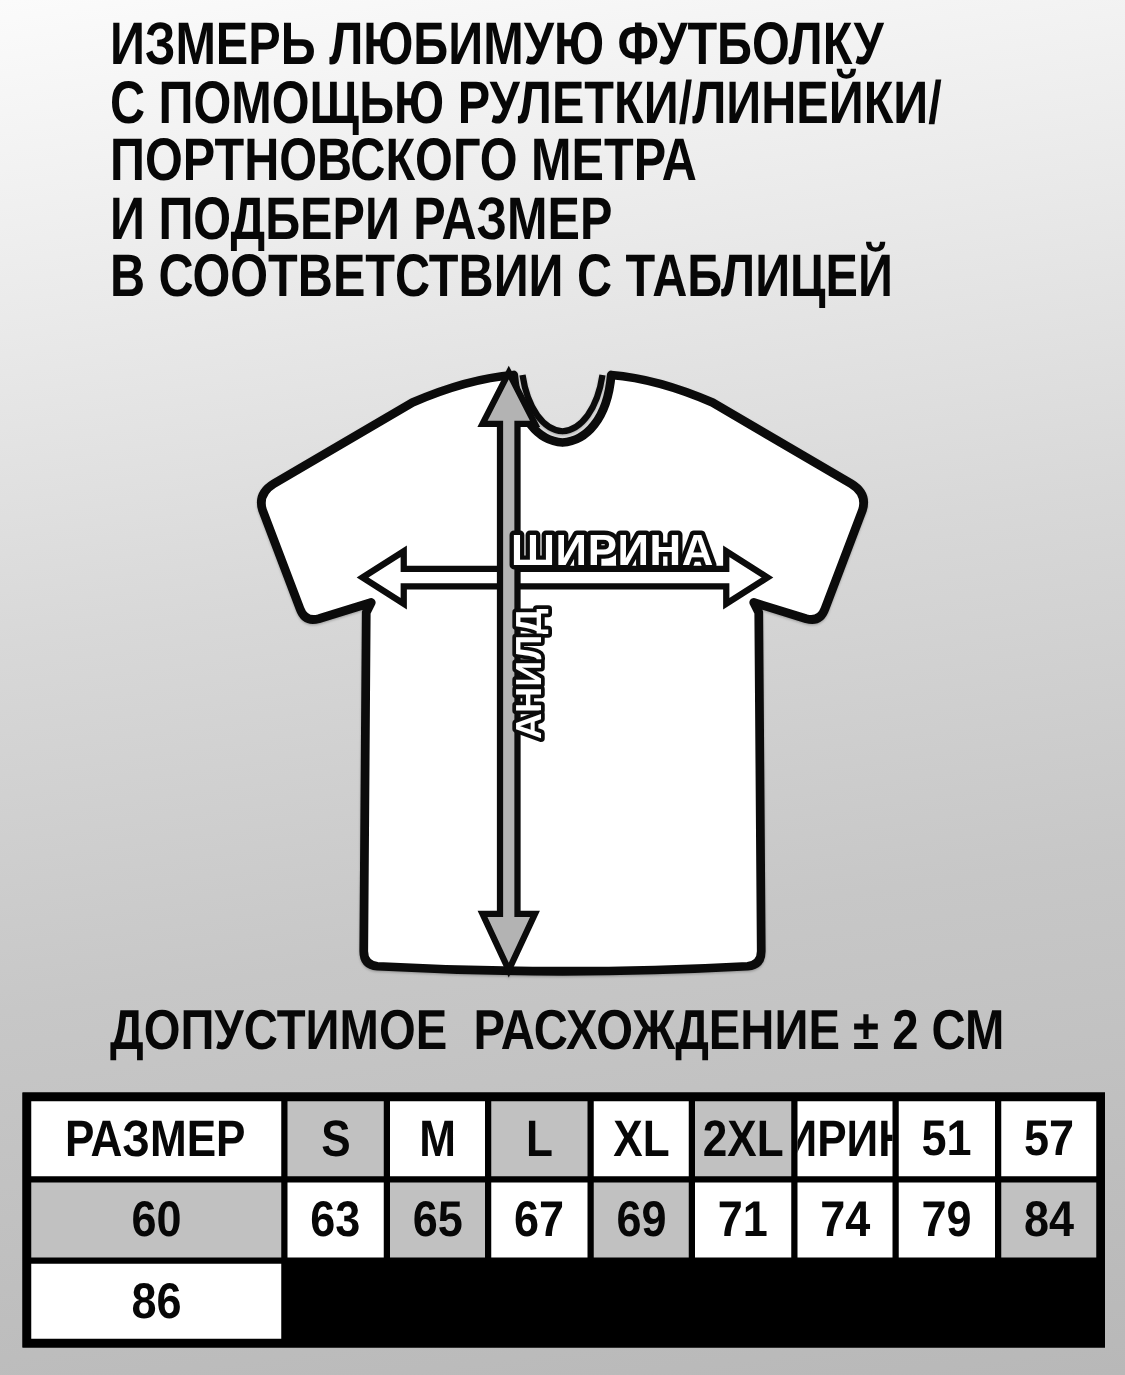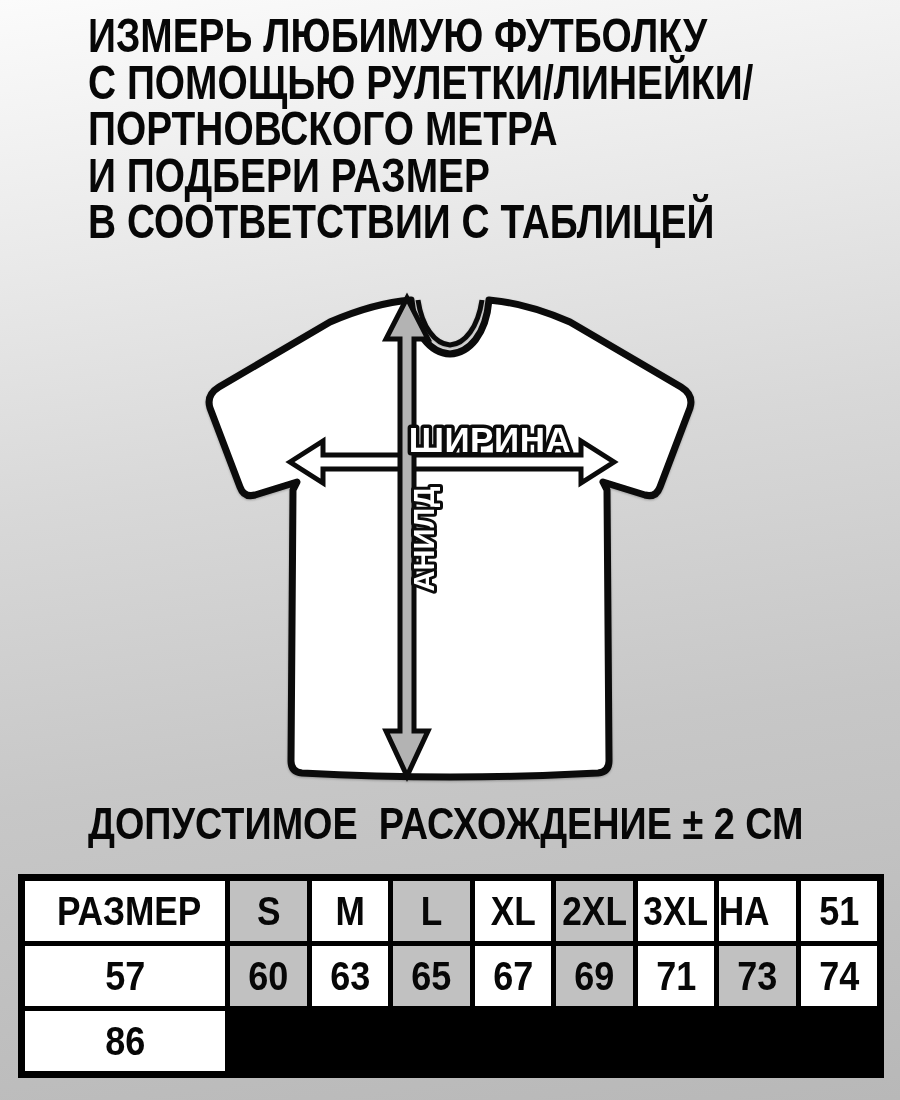--- a/index.html
+++ b/index.html
@@ -20,21 +20,21 @@
   .shirt-wrap{position:absolute;left:178px;top:283px;width:545px;height:500px;}
   .shirt-wrap svg{display:block;filter:drop-shadow(0 1px 1px rgba(0,0,0,.25));}
   svg text{font-family:"Liberation Sans",sans-serif;font-weight:bold;}
   .size-table{
     position:absolute;left:18px;top:874px;width:852px;height:190px;
     background:#000;border:7px solid #000;box-sizing:content-box;
     display:grid;grid-template-columns:200px repeat(8,1fr);
     grid-template-rows:repeat(3,1fr);gap:5px;
   }
   .cell{display:flex;align-items:center;justify-content:center;overflow:hidden;}
-  .cell.lbl{justify-content:flex-end;padding-left:22px;}
+  .cell.lbl{justify-content:center;padding-left:22px;}
   .cell.w{background:#ffffff;}
   .cell.g{background:#c1c1c1;}
   .cell span{display:inline-block;font-weight:bold;font-size:41px;transform:scaleX(.86);transform-origin:center;white-space:nowrap;}
   .cell.lbl span{transform-origin:left center;}
   .cell.num span{font-size:40px;transform:scaleX(.9);}
 </style>
 </head>
 <body>
 
 <div class="headline">
@@ -97,23 +97,20 @@
     </div>
   <div class="cell g">
       <span>L</span>
     </div>
   <div class="cell w">
       <span>XL</span>
     </div>
   <div class="cell g">
       <span>2XL</span>
     </div>
-  <div class="cell w">
-      <span>3XL</span>
-    </div>
 
   <div class="cell lbl w">
       <span>ШИРИНА</span>
     </div>
   <div class="cell num w">
       <span>51</span>
     </div>
   <div class="cell num w">
       <span>57</span>
     </div>
@@ -129,22 +126,25 @@
   <div class="cell num w">
       <span>67</span>
     </div>
 
   <div class="cell num g">
       <span>69</span>
     </div>
   <div class="cell num w">
       <span>71</span>
     </div>
-  <div class="cell num g">
-      <span>73</span>
+  <div class="cell num w">
+      <span>74</span>
     </div>
   <div class="cell num w">
-      <span>74</span>
+      <span>79</span>
+    </div>
+  <div class="cell num g">
+      <span>84</span>
     </div>
   <div class="cell num w">
       <span>86</span>
     </div>
 </div>
 
 </body></html>

